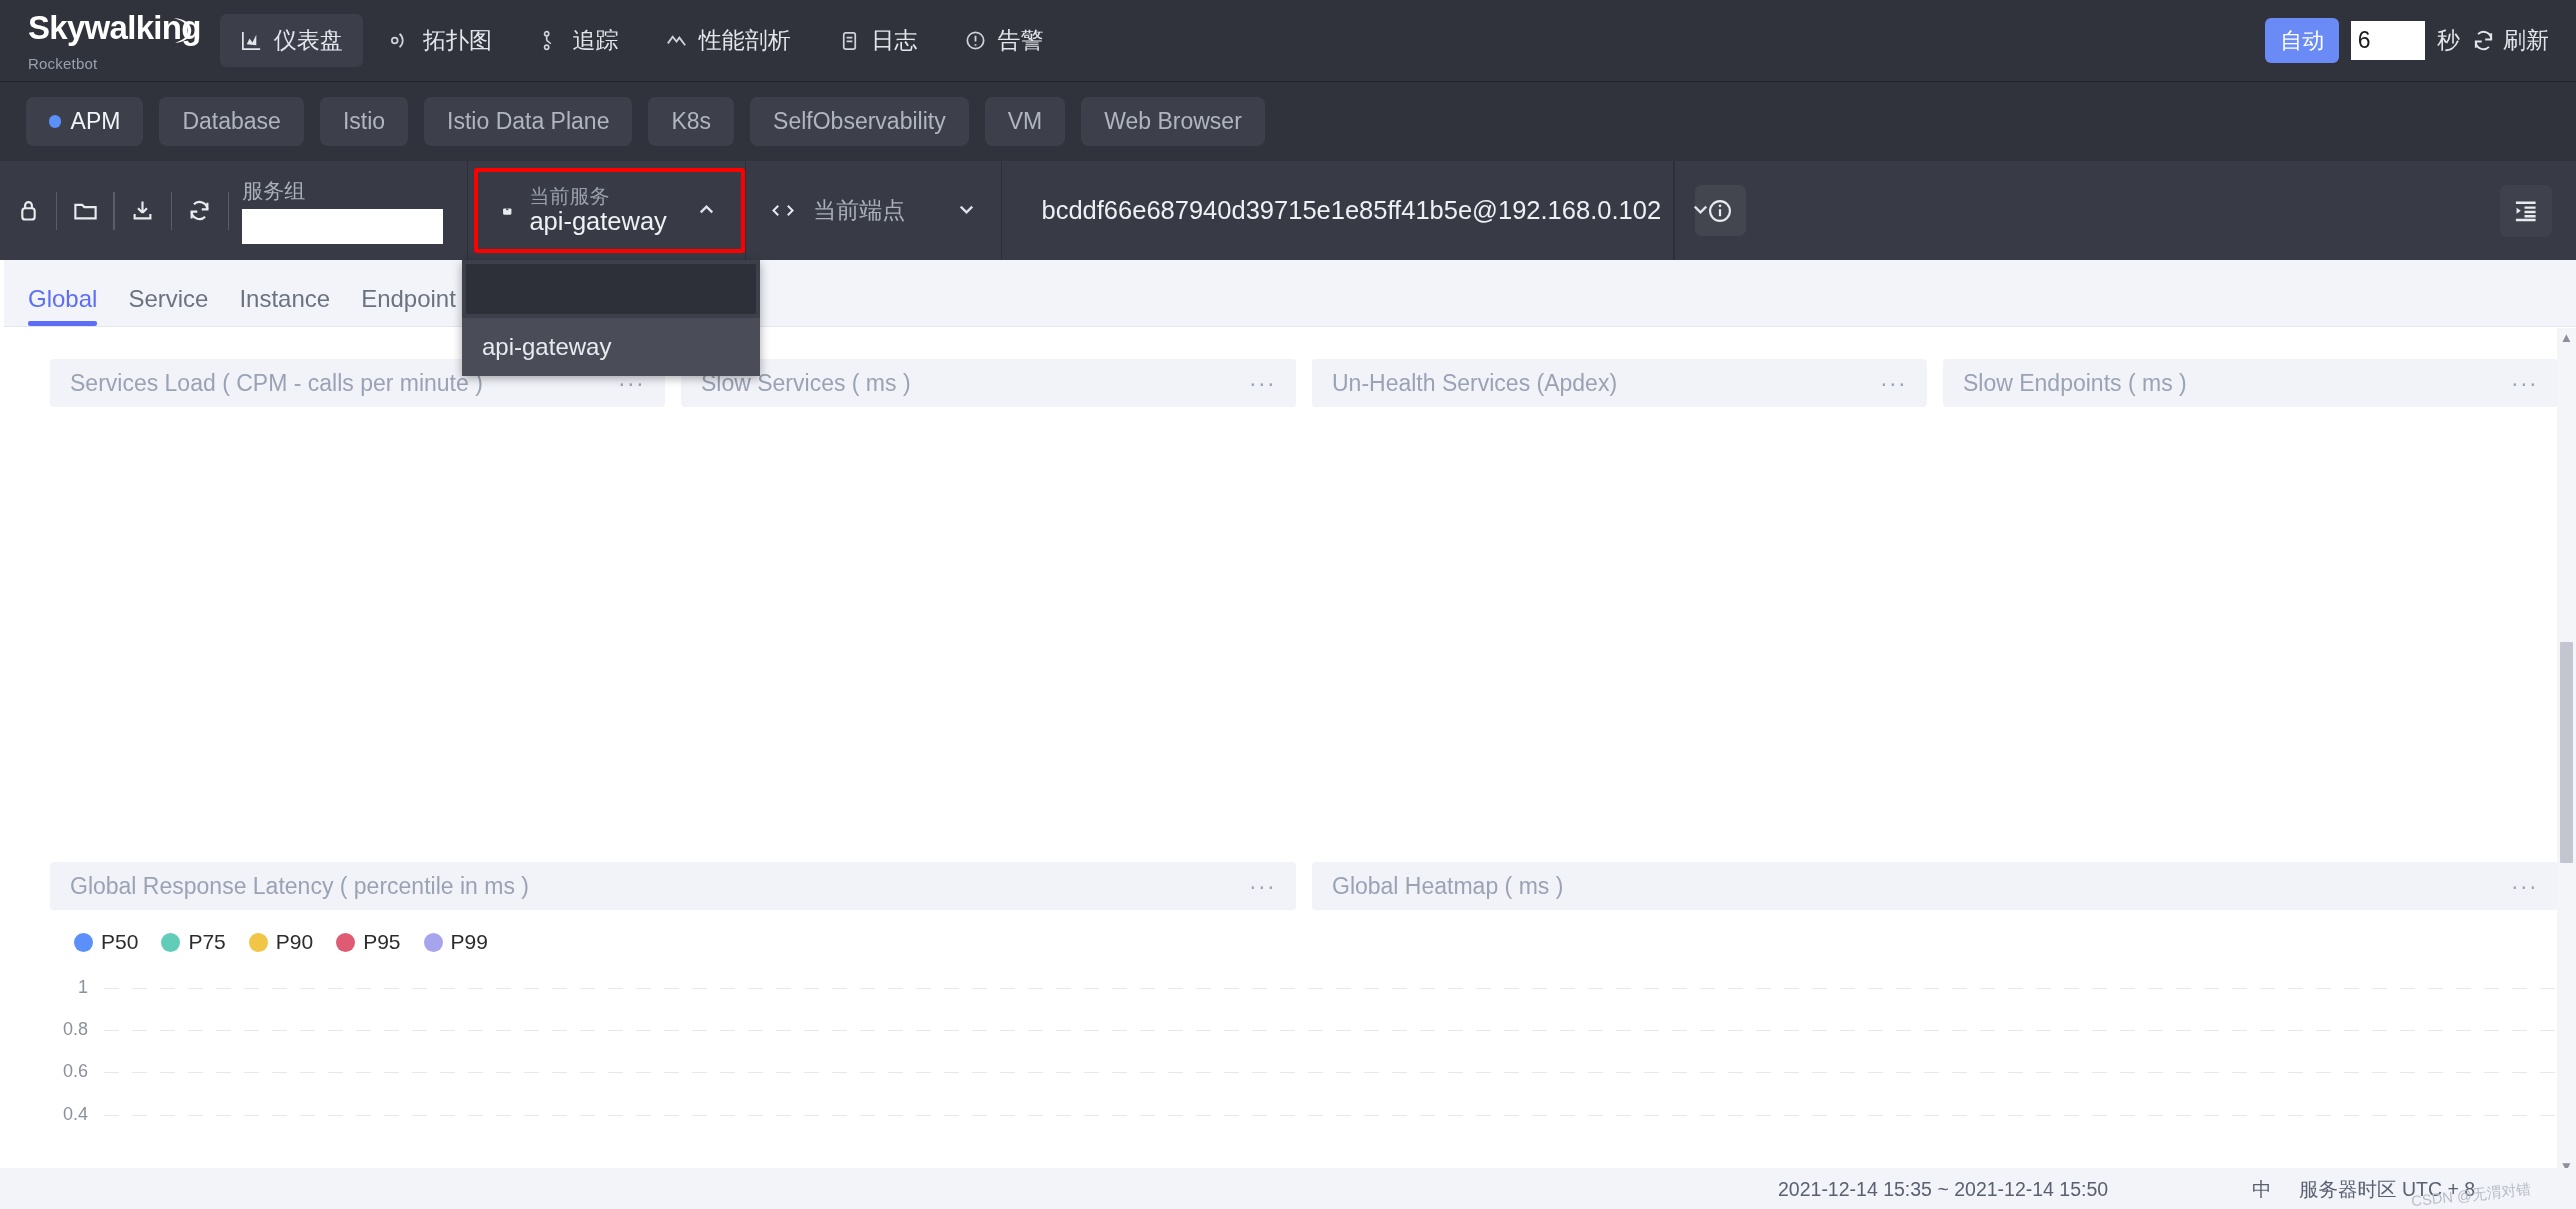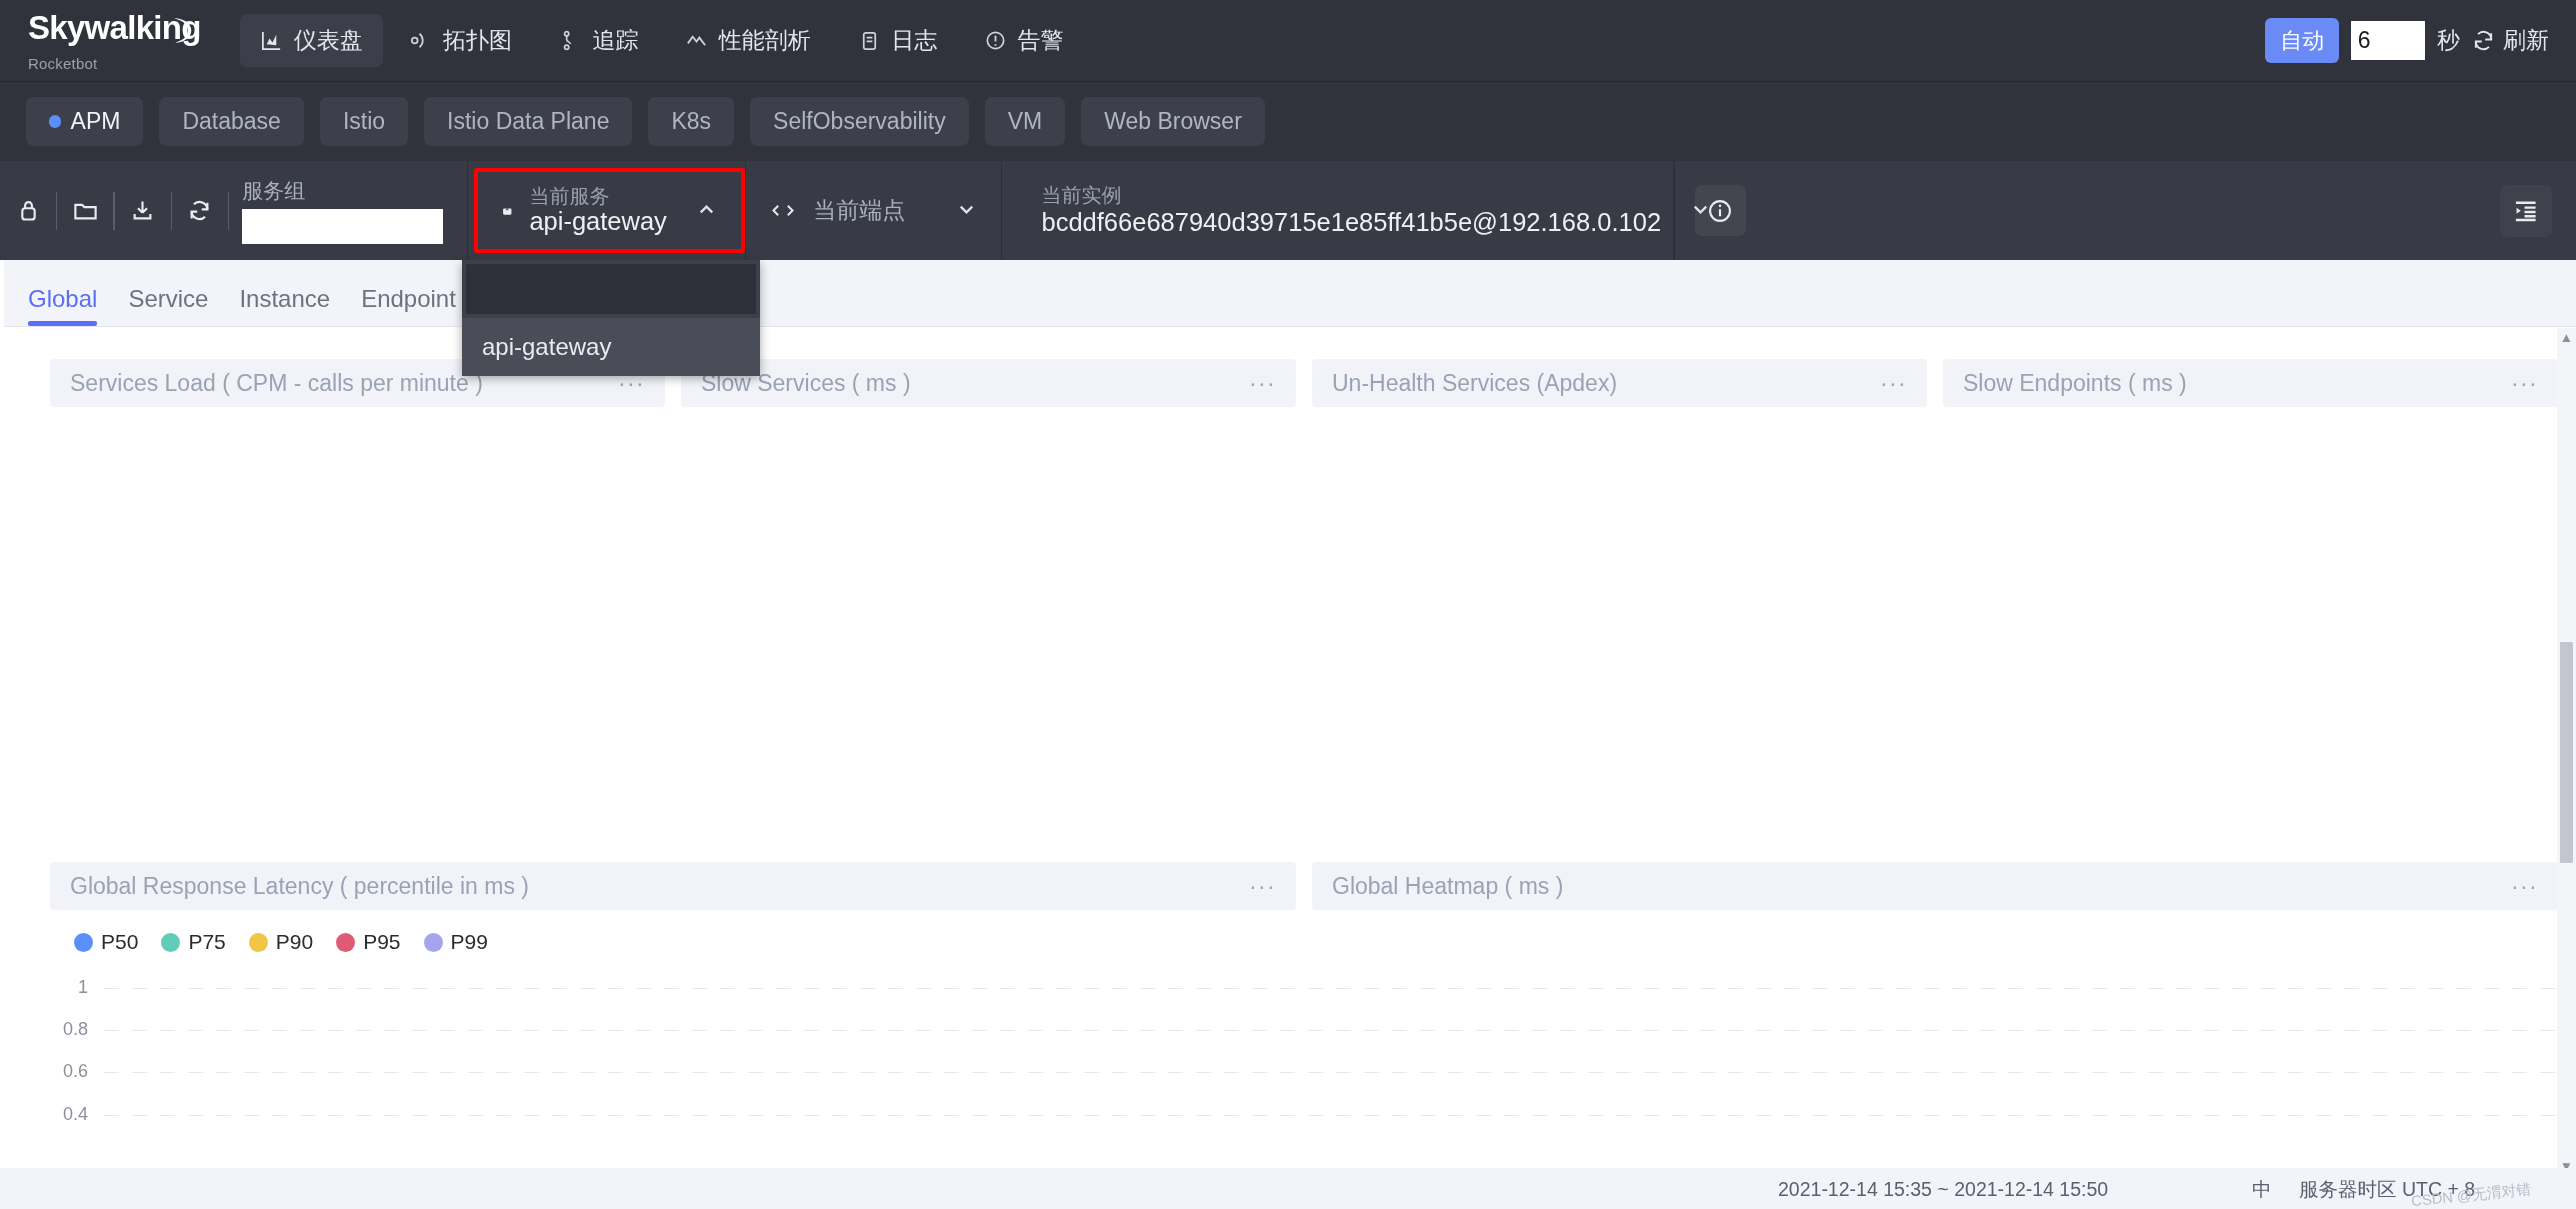--- a/index.html
+++ b/index.html
@@ -20,21 +20,21 @@
   .brand { margin-left: 28px; width: 168px; line-height: 1; }
   .brand-title {
     font-size: 33px; color: #fff; font-weight: 600; letter-spacing: -0.7px;
     display: inline-block; position: relative;
   }
   .brand-moon {
     position: absolute; right: -23px; top: 1.3px; width: 23px; height: 27px;
   }
   .brand-sub { font-size: 15px; color: #9aa0ad; margin-top: 12px; letter-spacing: 0.2px; }
 
-  .navitems { display: flex; align-items: flex-end; margin-left: 44px; gap: 6.7px; }
+  .navitems { display: flex; align-items: flex-end; margin-left: 24px; gap: 6.7px; }
   .navitem {
     display: flex; align-items: center; gap: 10.7px;
     padding: 10.7px 20px; border-radius: 6.7px;
     color: #e3e5ea; font-size: 23px; cursor: pointer; white-space: nowrap;
   }
   .navitem.active { background: #3c3f4a; }
   .navitem svg { flex: 0 0 auto; }
 
   .refresh-group {
     margin-left: auto; margin-right: 27px; display: flex; align-items: center; gap: 12px;
@@ -383,21 +383,20 @@
 
     <div class="vdiv"></div>
 
     <div class="selector" style="width:671px">
       <svg width="28" height="28" viewBox="0 0 24 24">
         <rect x="7" y="3.5" width="10" height="17" rx="3" fill="none" stroke="#e9ebef" stroke-width="2"></rect>
         <circle cx="12" cy="16.5" r="1.8" fill="#e9ebef"></circle>
         <path d="M8.5 5.5h7v7h-7z" fill="#e9ebef"></path>
       </svg>
       <div class="sel-texts">
-        <div class="sel-sub">当前实例</div>
         <div class="sel-main">bcddf66e687940d39715e1e85ff41b5e@192.168.0.102</div>
       </div>
       <div class="sel-caret">
         <svg width="23" height="23" viewBox="0 0 24 24">
             <path d="M6 9l6 6 6-6" fill="none" stroke="#dfe2e8" stroke-width="2.4"></path>
           </svg>
       </div>
     </div>
 
     <div class="vdiv"></div>

